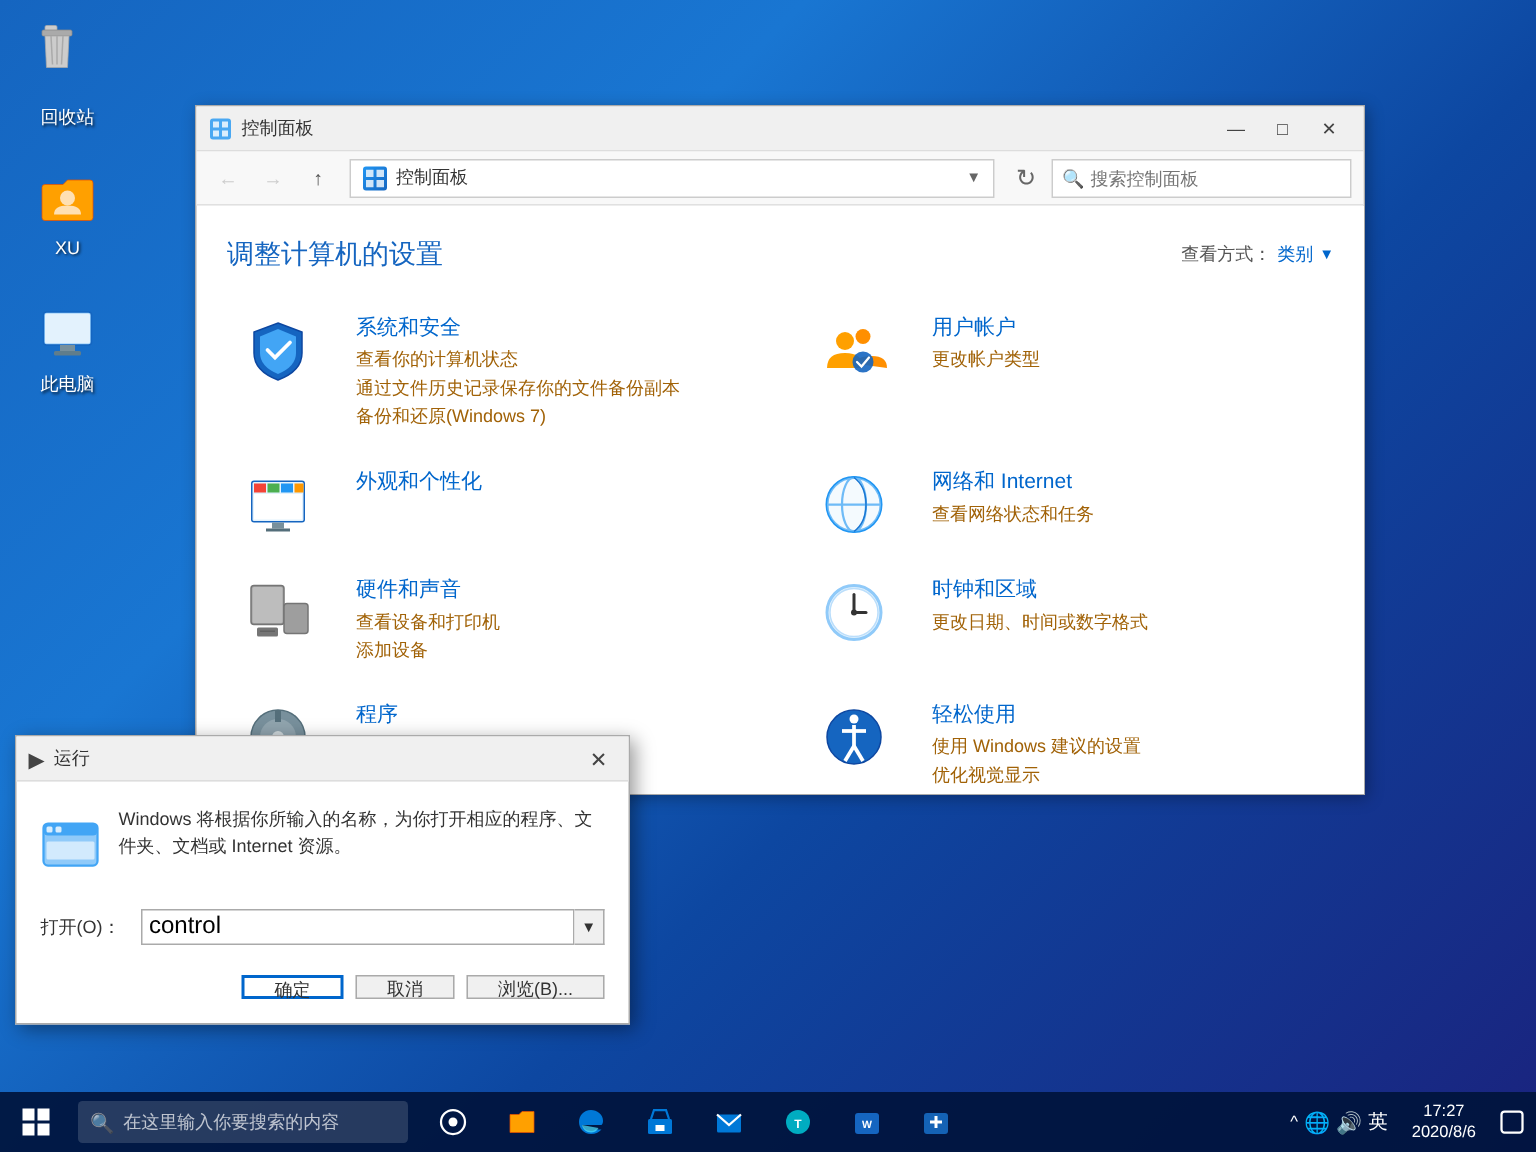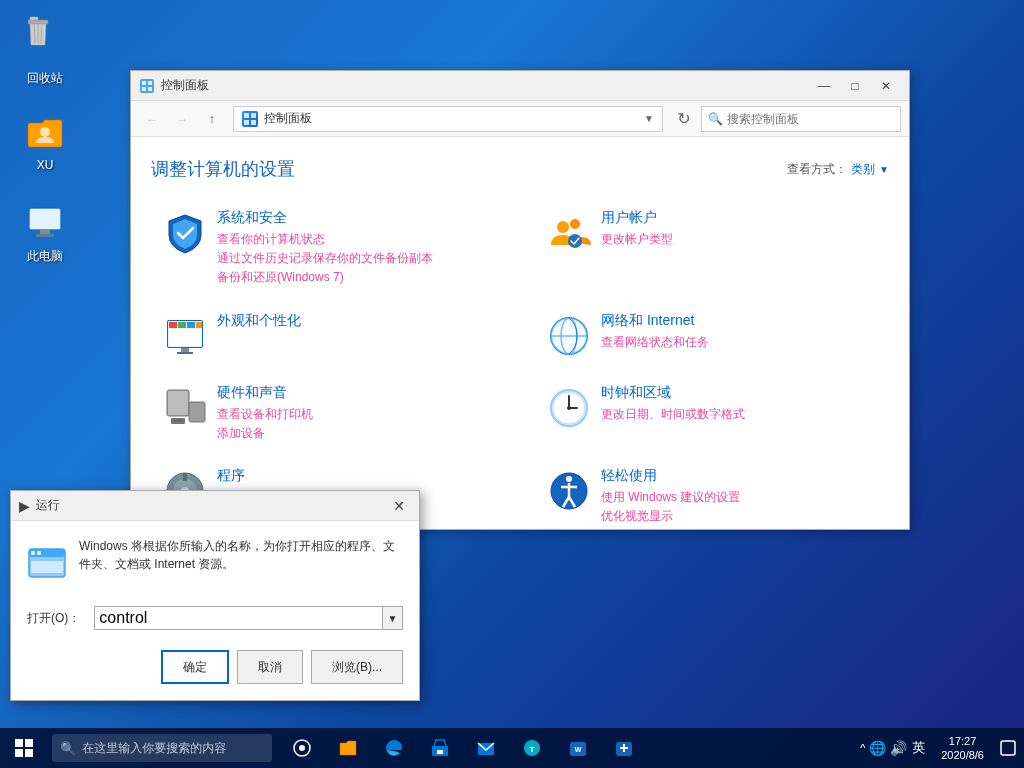--- a/index.html
+++ b/index.html
@@ -289,21 +289,21 @@
     
     .category-grid {
       display: grid;
       grid-template-columns: 1fr 1fr;
       gap: 8px 40px;
       padding-left: 10px;
     }
     .category-item {
       display: flex;
       align-items: flex-start;
-      gap: 8px;
+      gap: 28px;
       padding: 8px 0;
       cursor: pointer;
     }
     .cat-icon {
       width: 48px;
       height: 48px;
       flex-shrink: 0;
       display: flex;
       align-items: center;
       justify-content: center;
@@ -318,21 +318,21 @@
       margin-bottom: 3px;
     }
     .category-links {
       font-size: 12px;
       color: #0066cc;
       line-height: 1.6;
     }
     .category-link {
       display: block;
       cursor: pointer;
-      color: #ec4899;
+      color: #a16207;
     }
 
     
     .run-dialog {
       position: absolute;
       top: 490px;
       left: 10px;
       width: 410px;
       background: white;
       border: 1px solid #aaa;
@@ -416,21 +416,21 @@
       font-size: 10px;
       color: #333;
     }
     .run-buttons {
       display: flex;
       justify-content: flex-end;
       gap: 8px;
       padding: 8px 16px 16px;
     }
     .run-btn {
-      height: 34px;
+      height: 16px;
       padding: 0 20px;
       font-size: 12px;
       font-family: inherit;
       cursor: pointer;
       background: #f0f0f0;
       border: 1px solid #aaa;
       color: #333;
     }
     .run-btn.primary {
       background: white;

